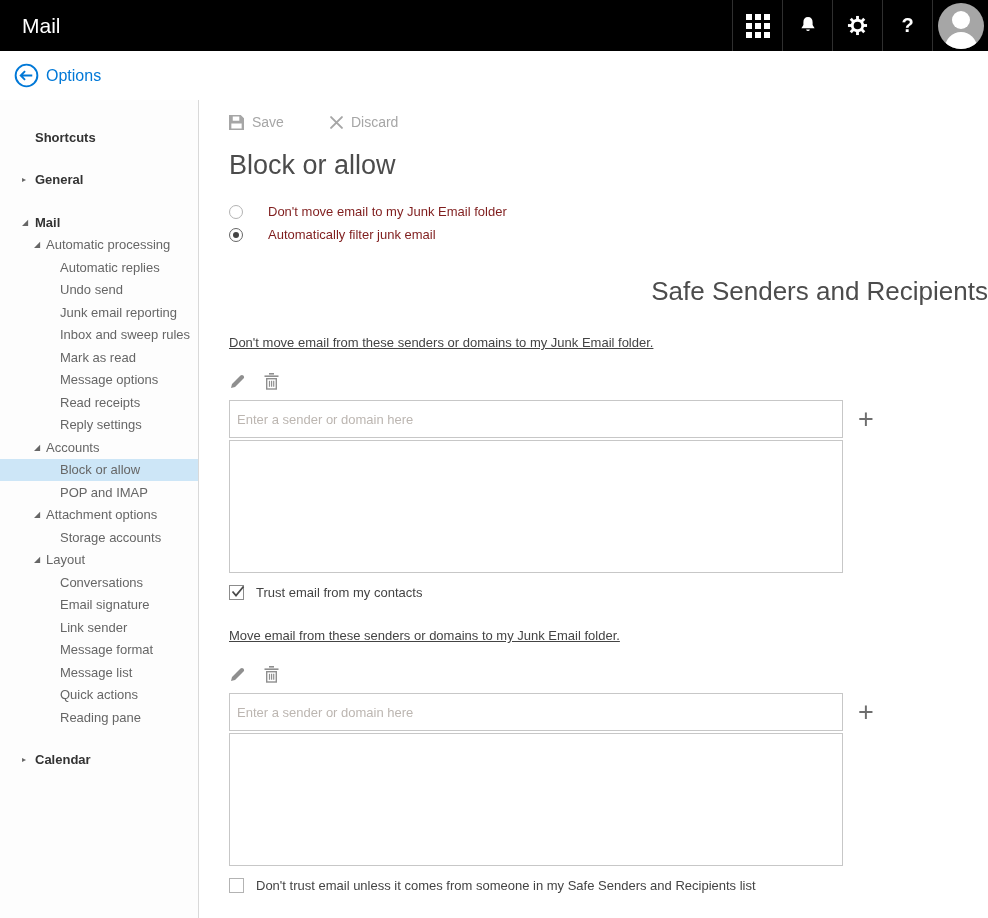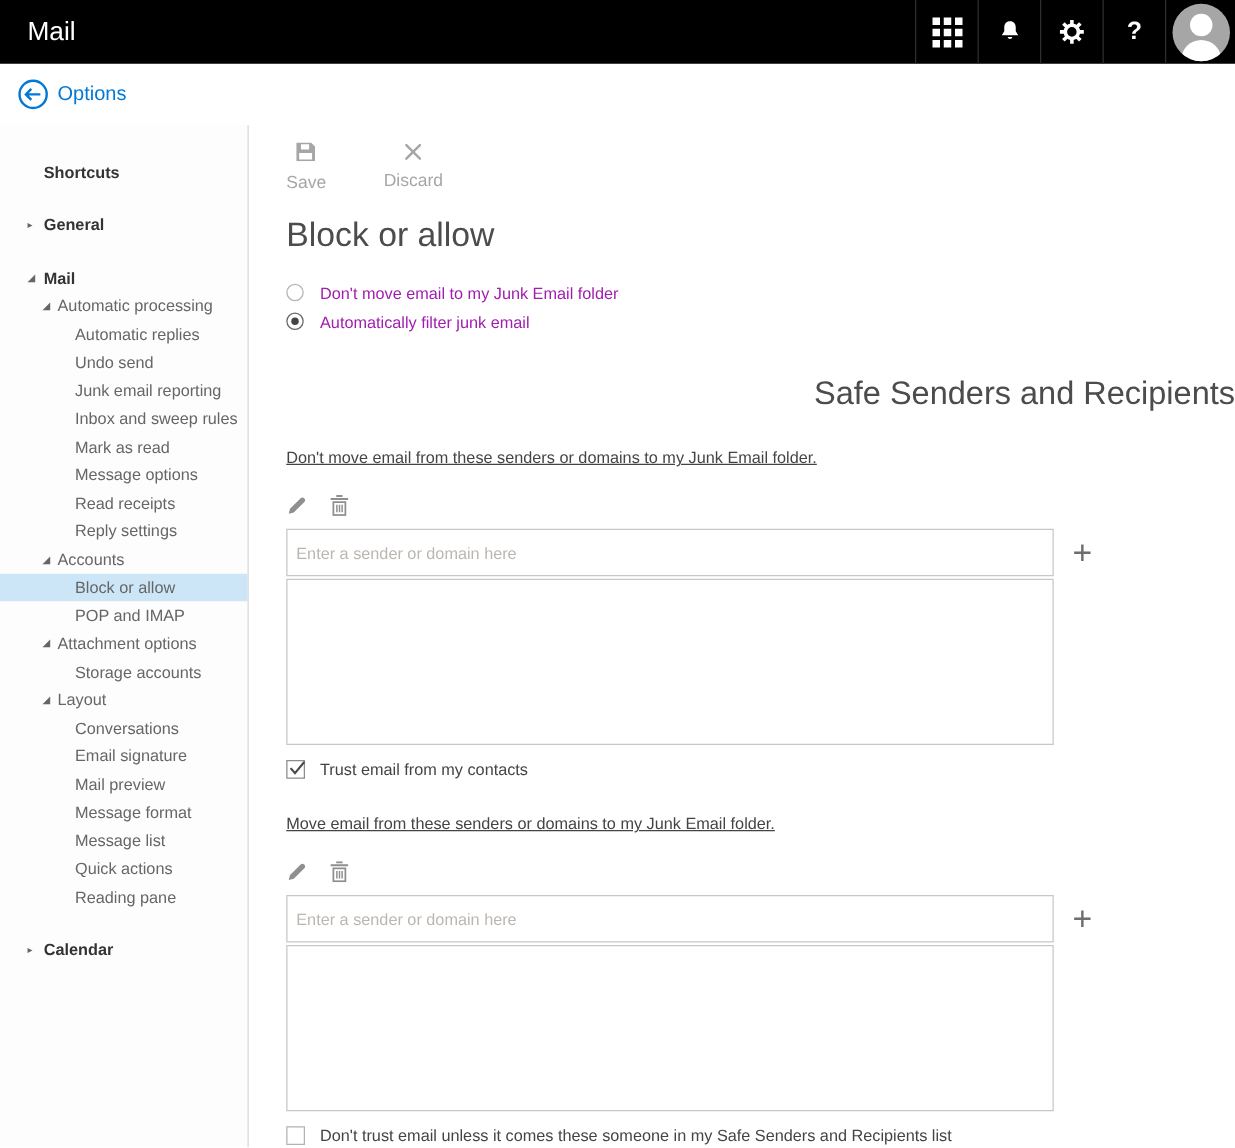--- a/index.html
+++ b/index.html
@@ -35,24 +35,24 @@
   .nav-row.top { color:#333; font-weight:700;margin-top:20px; }
   .nav-row .arrow { position:absolute; font-size:8px; color:#666; font-family:"DejaVu Sans",sans-serif; }
   .nav-row.lvl1 { padding-left:35px; } .nav-row.lvl1 .arrow { left:22px; }
   .nav-row.lvl2 { padding-left:46px; } .nav-row.lvl2 .arrow { left:34px; }
   .nav-row.lvl3 { padding-left:60px; }
   .nav-row.selected { background:#cde6f7; }
 
   
   .main { flex:1; padding:14px 0 0 30px; }
   .cmdbar { display:flex; gap:46px; align-items:center; color:#a6a6a6; font-size:14px; }
-  .cmd { display:flex; gap:8px; align-items:center; cursor:default;flex-direction:column; }
+  .cmd { display:flex; gap:8px; align-items:center; cursor:default; }
   .page-title { font-size:27px; font-weight:300; color:#4c4c4c; margin:20px 0 0 0; }
   .radio-group { margin-top:23px; }
-  .radio-row { display:flex; align-items:flex-start; gap:13px; margin-bottom:8px; color:#a21caf; cursor:pointer; }
+  .radio-row { display:flex; align-items:flex-end; gap:25px; margin-bottom:8px; color:#7f1d1d; cursor:pointer; }
   .radio { width:14px; height:14px; min-width:14px; border:1px solid #b3b3b3; border-radius:50%; position:relative; background:#fff; }
   .radio.on { border-color:#666; }
   .radio.on::after { content:''; position:absolute; left:3px; top:3px; right:3px; bottom:3px; background:#444; border-radius:50%; }
 
   .section-title { font-size:26px; font-weight:300; color:#4c4c4c; margin:36px 0 0 0; }
   .section-title.first { margin-top:34px;text-align:right; }
   .section-desc { margin-top:28px; color:#444;text-decoration:underline; }
   .edit-icons { display:flex; gap:18px; margin-top:23px; align-items:center; }
   .edit-icons .ic { cursor:pointer; display:flex; }
   .entry-row { display:flex; align-items:center; margin-top:10px; }
@@ -190,21 +190,21 @@
         <span class="arrow">◢</span>
         <span>Layout</span>
       </div>
       <div class="nav-row lvl3">
         <span>Conversations</span>
       </div>
       <div class="nav-row lvl3">
         <span>Email signature</span>
       </div>
       <div class="nav-row lvl3">
-        <span>Mail preview</span>
+        <span>Link sender</span>
       </div>
       <div class="nav-row lvl3">
         <span>Message format</span>
       </div>
       <div class="nav-row lvl3">
         <span>Message list</span>
       </div>
       <div class="nav-row lvl3">
         <span>Quick actions</span>
       </div>
@@ -300,17 +300,17 @@
     </div>
     <div class="entry-row">
       <input class="sender-input" type="text" placeholder="Enter a sender or domain here" style="">
       <span class="plus">+</span>
     </div>
     <div class="listbox"></div>
     <div class="check-row">
       <span class="checkbox">
         
       </span>
-      <span>Don't trust email unless it comes these someone in my Safe Senders and Recipients list</span>
+      <span>Don't trust email unless it comes from someone in my Safe Senders and Recipients list</span>
     </div>
     <div class="spacer-b"></div>
   </div>
 </div>
 
 </body></html>

